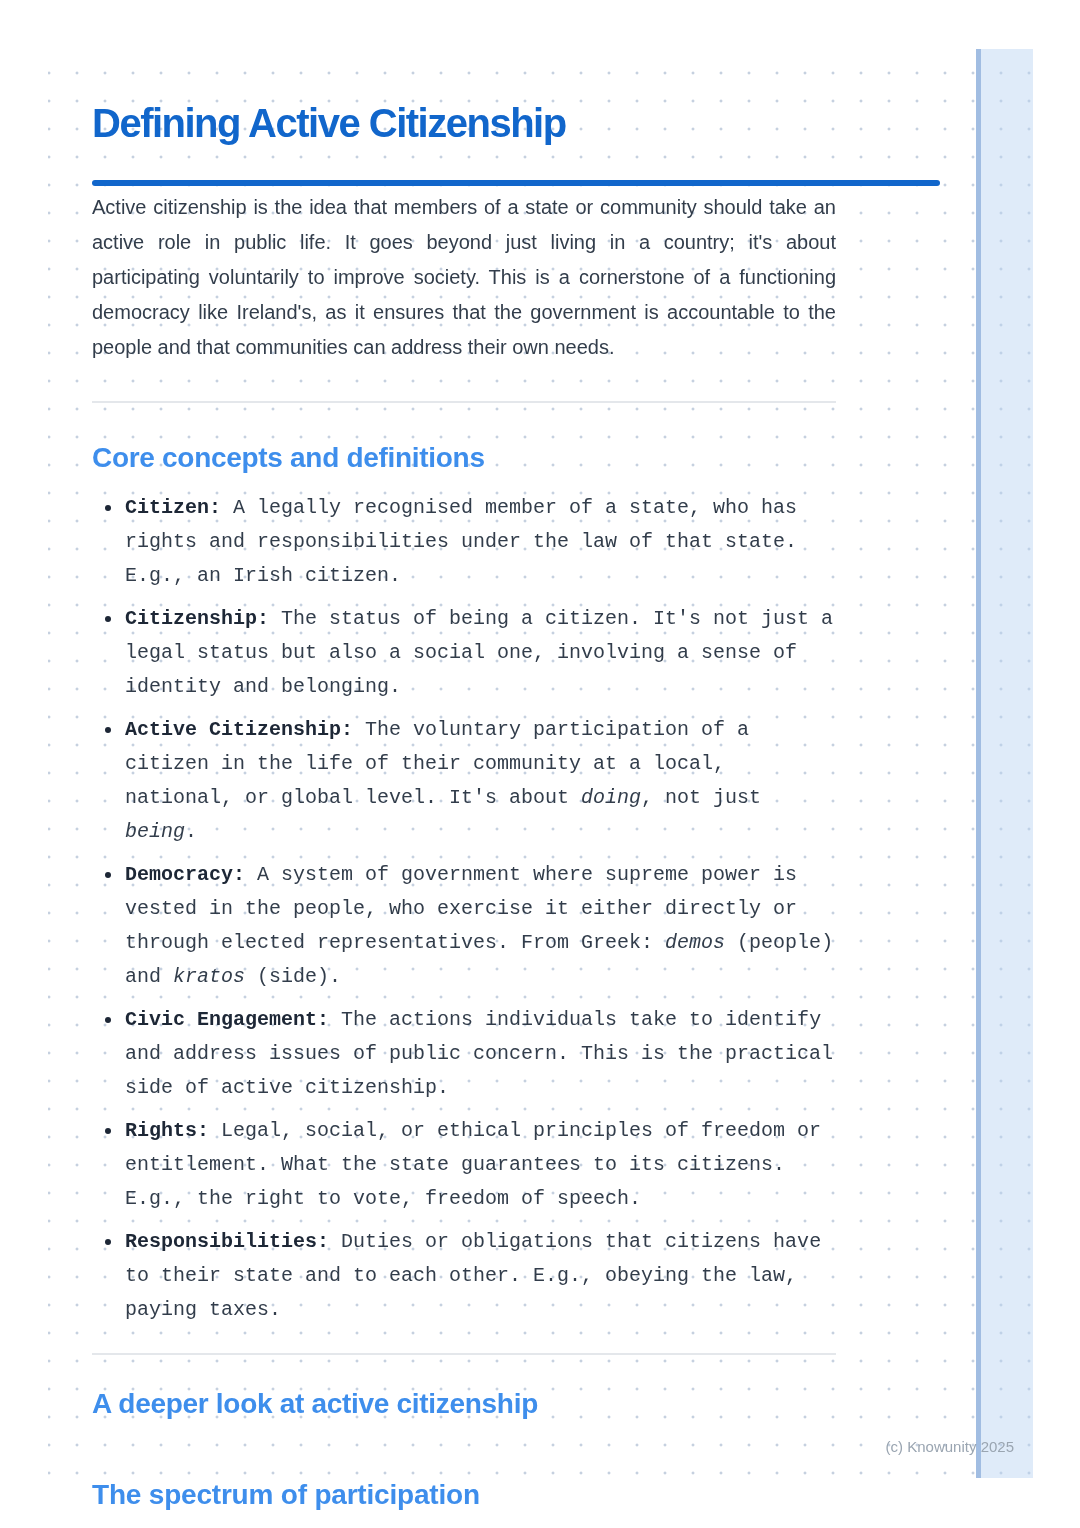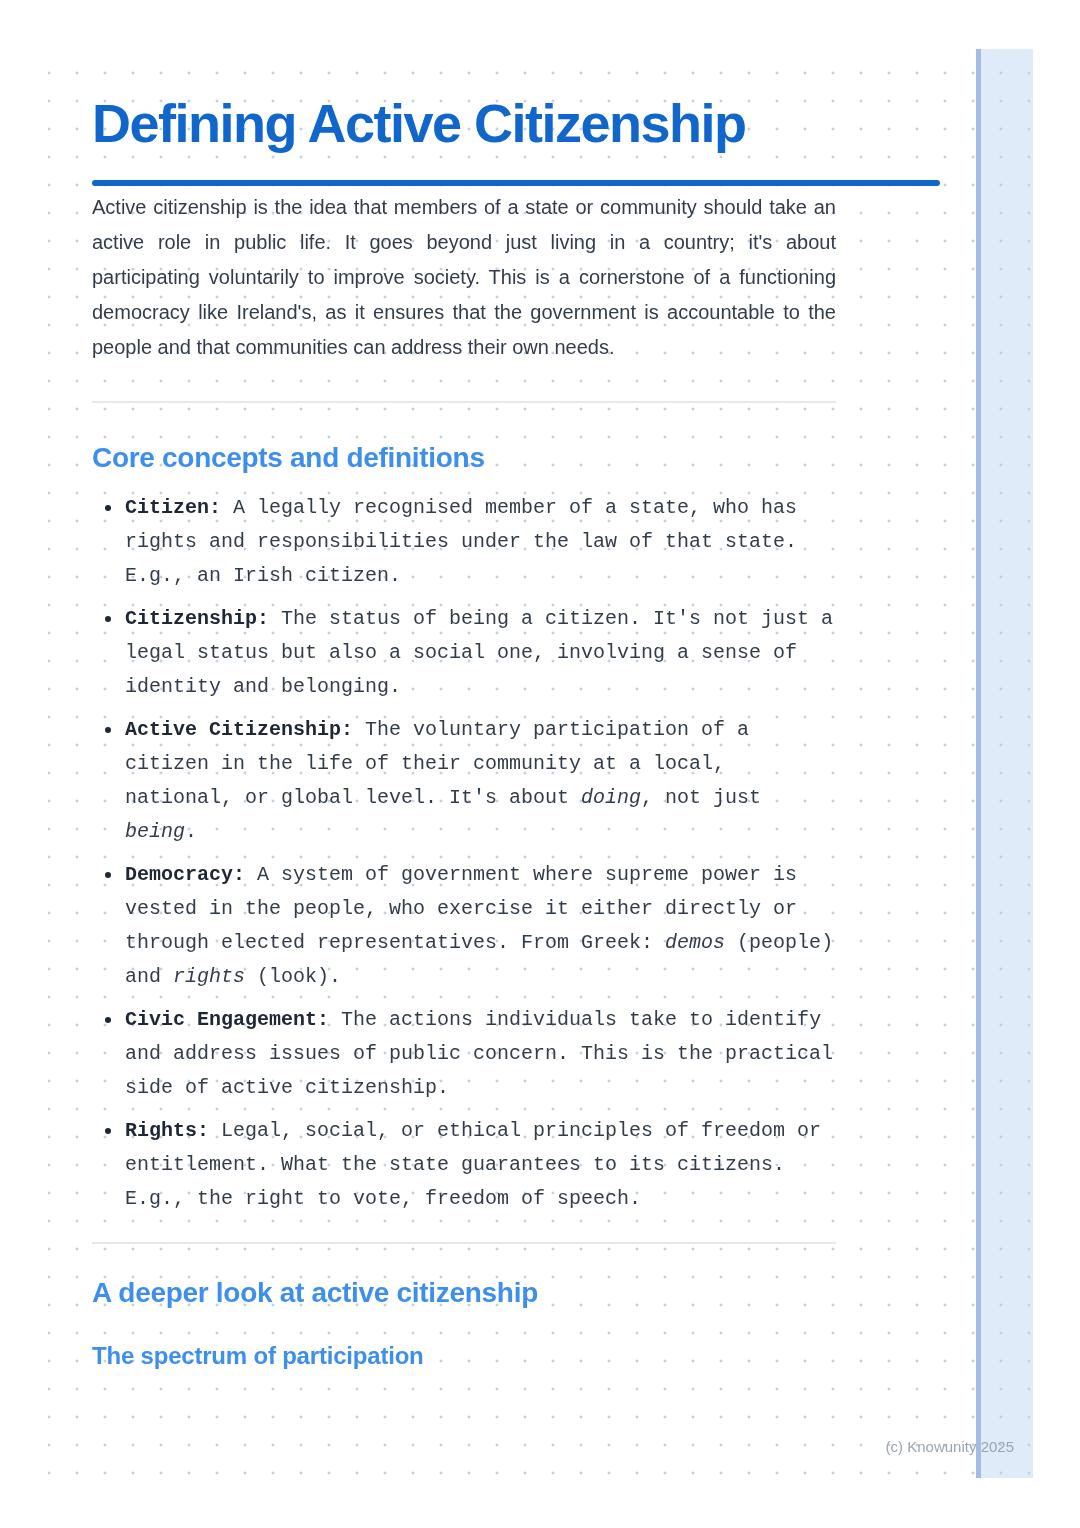--- a/index.html
+++ b/index.html
@@ -36,21 +36,21 @@
     background:var(--strip_fill);
     border-left:5px solid var(--strip_border);
   }
   .content{
     position:absolute;
     left:92px;top:0;
     width:744px;
   }
   h1.doc-title{
     margin-top:92px;
-    font-size:54px;
+    font-size:40px;
     line-height:62px;
     font-weight:bold;
     letter-spacing:-1.5px;
     color:var(--title_blue);
   }
   .title-rule{
     margin-top:26px;
     width:848px;
     height:6px;
     border-radius:3px;
@@ -60,22 +60,22 @@
     font-size:28px;
     line-height:38px;
     font-weight:bold;
     letter-spacing:-0.3px;
     color:var(--heading_blue);
   }
   h2.intro-heading{margin-top:44px;}
   h2.core-heading{margin-top:36px;}
   h2.deeper-heading{margin-top:30px;}
   h3.sub-heading{
-    margin-top:28px;
-    font-size:24px;
+    margin-top:56px;
+    font-size:28px;
     line-height:32px;
     font-weight:bold;
     letter-spacing:-0.2px;
     color:var(--heading_blue);
   }
   p.body-paragraph{
     margin-top:4px;
     font-size:20px;
     line-height:35px;
     color:var(--body_text);
@@ -137,23 +137,24 @@
   <p class="body-paragraph">Active citizenship is the idea that members of a state or community should take an active role in public life. It goes beyond just living in a country; it's about participating voluntarily to improve society. This is a cornerstone of a functioning democracy like Ireland's, as it ensures that the government is accountable to the people and that communities can address their own needs.</p>
 
   <div class="divider"></div>
 
   <h2 class="section-heading core-heading">Core concepts and definitions</h2>
 
   <ul class="definitions-list" id="definitions-list">
       <li><b>Citizen:</b><span> A legally recognised member of a state, who has rights and responsibilities under the law of that state. E.g., an Irish citizen.</span></li>
       <li><b>Citizenship:</b><span> The status of being a citizen. It's not just a legal status but also a social one, involving a sense of identity and belonging.</span></li>
       <li><b>Active Citizenship:</b><span> The voluntary participation of a citizen in the life of their community at a local, national, or global level. It's about </span><i>doing</i><span>, not just </span><i>being</i><span>.</span></li>
-      <li><b>Democracy:</b><span> A system of government where supreme power is vested in the people, who exercise it either directly or through elected representatives. From Greek: </span><i>demos</i><span> (people) and </span><i>rights</i><span> (look).</span></li>
+      <li><b>Democracy:</b><span> A system of government where supreme power is vested in the people, who exercise it either directly or through elected representatives. From Greek: </span><i>demos</i><span> (people) and </span><i>kratos</i><span> (side).</span></li>
       <li><b>Civic Engagement:</b><span> The actions individuals take to identify and address issues of public concern. This is the practical side of active citizenship.</span></li>
       <li><b>Rights:</b><span> Legal, social, or ethical principles of freedom or entitlement. What the state guarantees to its citizens. E.g., the right to vote, freedom of speech.</span></li>
+      <li><b>Responsibilities:</b><span> Duties or obligations that citizens have to their state and to each other. E.g., obeying the law, paying taxes.</span></li>
     </ul>
 
   <div class="divider second"></div>
 
   <h2 class="section-heading deeper-heading">A deeper look at active citizenship</h2>
 
   <h3 class="sub-heading">The spectrum of participation</h3>
 
 </div>
 

